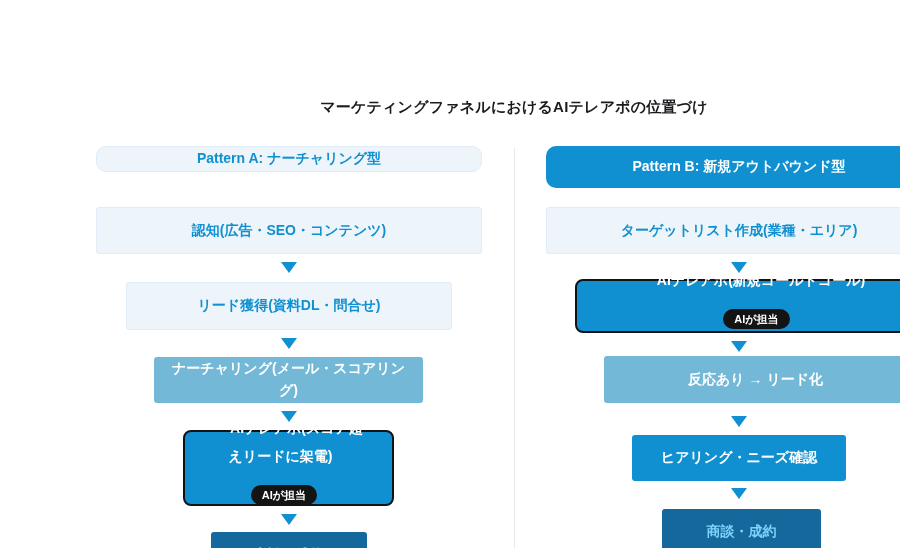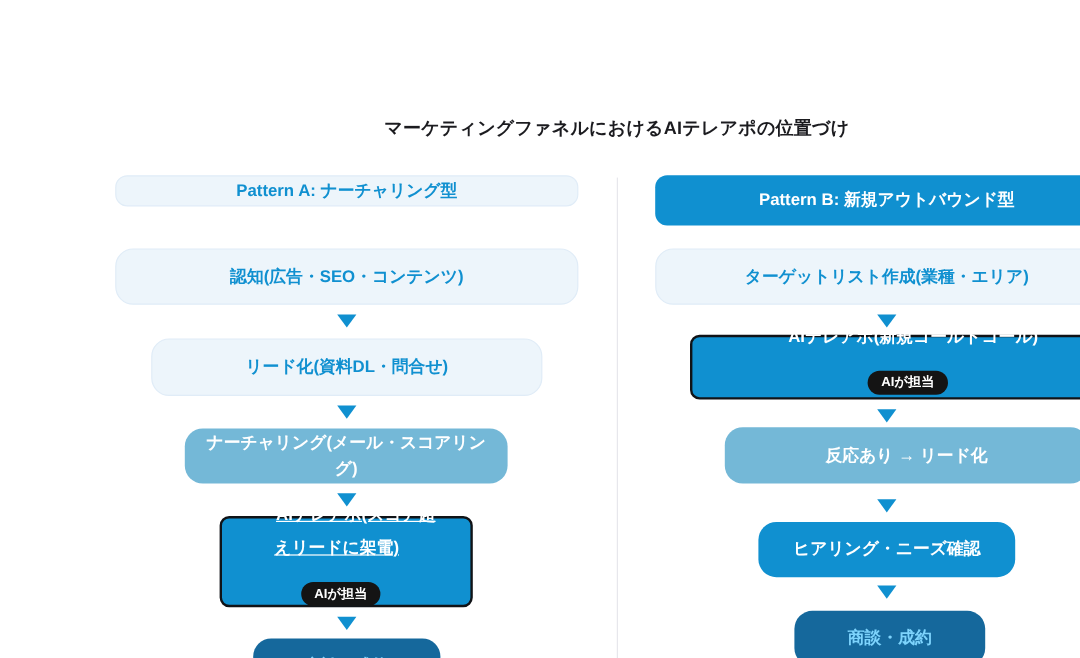--- a/index.html
+++ b/index.html
@@ -27,21 +27,21 @@
   }
   .divider{
     position:absolute;left:450px;top:84px;width:1px;height:444px;
     background:var(--divider);
   }
   .box{
     position:absolute;
     display:flex;align-items:center;justify-content:center;
     text-align:center;
     font-size:14px;font-weight:700;
-    border-radius:15px;
+    border-radius:3px;
     line-height:1.55;
     padding:4px 10px;
   }
   .box.light{
     background:var(--light-box-bg);
     border:1px solid var(--light-box-border);
     color:var(--accent-blue);
   }
   .box.solid{background:var(--accent-blue);color:#ffffff;}
   .box.medium{background:var(--medium-blue);color:#ffffff;}
@@ -76,29 +76,29 @@
 
   <div class="divider"></div>
 
   <div>
     <div class="box light" style="left:32px;top:82px;width:386px;height:26px;border-radius:10px;">Pattern A: ナーチャリング型</div>
 
     <div class="box light" style="left:32px;top:143px;width:386px;height:47px;">認知(広告・SEO・コンテンツ)</div>
 
     <div class="arrow-down" style="left:217px;top:198px;"></div>
 
-    <div class="box light" style="left:62px;top:218px;width:326px;height:48px;">リード化(資料DL・問合せ)</div>
+    <div class="box light" style="left:62px;top:218px;width:326px;height:48px;">リード獲得(資料DL・問合せ)</div>
 
     <div class="arrow-down" style="left:217px;top:274px;"></div>
 
     <div class="box medium" style="left:90px;top:293px;width:269px;height:46px;text-align:center;">ナーチャリング(メール・スコアリング)</div>
 
     <div class="arrow-down" style="left:217px;top:347px;"></div>
 
-    <div class="box ai" style="left:119px;top:366px;width:211px;height:76px;text-decoration:underline;">
+    <div class="box ai" style="left:119px;top:366px;width:211px;height:76px;">
       <div>
         <span>AIテレアポ(スコア超えリードに架電)</span><span class="badge">AIが担当</span>
       </div>
     </div>
 
     <div class="arrow-down" style="left:217px;top:450px;"></div>
 
     <div class="box dark" style="left:147px;top:468px;width:156px;height:46px;">商談・成約</div>
   </div>
 

